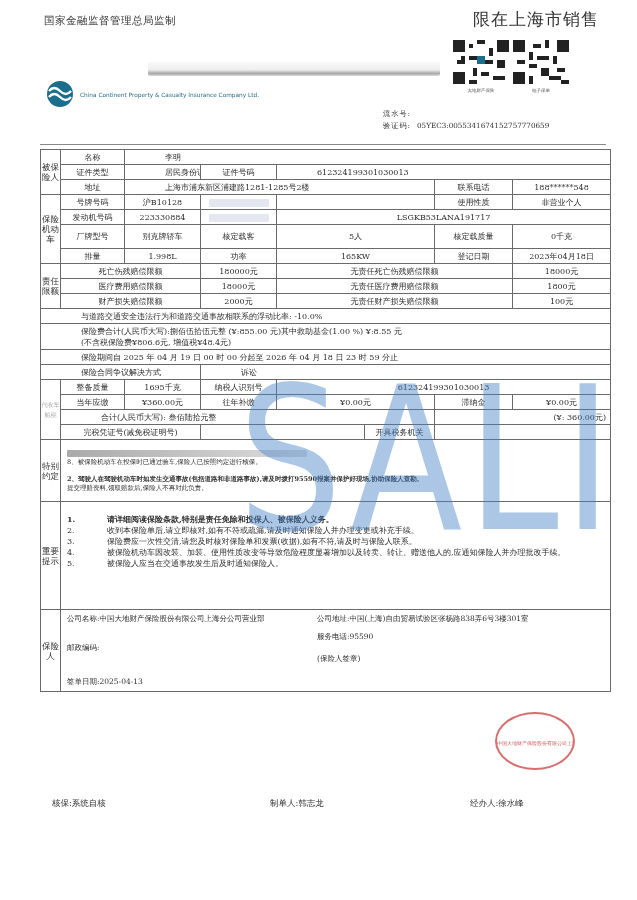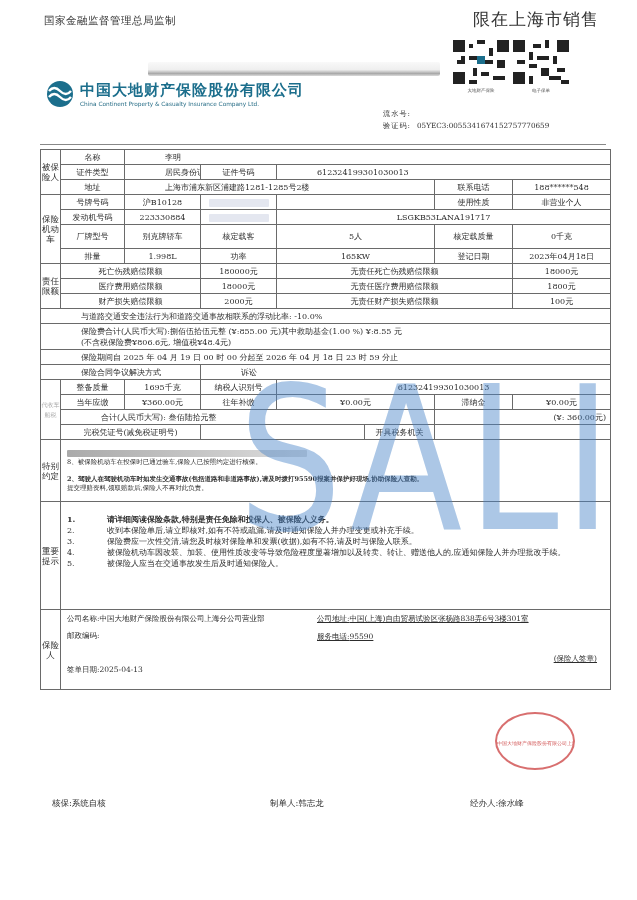--- a/index.html
+++ b/index.html
@@ -61,21 +61,20 @@
 
 <div class="abs blur-bar"></div>
 
 <div class="abs logo">
   <svg class="logo-mark" viewBox="0 0 28 28">
     <circle cx="14" cy="14" r="13" fill="#1b6e8c"></circle>
     <path d="M3 11 Q8 5 14 11 T25 11" stroke="#fff" stroke-width="2.4" fill="none"></path>
     <path d="M3 17 Q8 11 14 17 T25 17" stroke="#fff" stroke-width="2.4" fill="none"></path>
   </svg>
   <div>
-    <div class="logo-cn">中国大地财产保险股份有限公司</div>
     <div class="logo-en">China Continent Property &amp; Casualty Insurance Company Ltd.</div>
   </div>
 </div>
 
 <div class="abs qr qr1">
   <svg width="56" height="44" viewBox="0 0 14 11">
     <rect width="14" height="11" fill="#fff"></rect>
     <g fill="#222">
       <rect x="0" y="0" width="3" height="3"></rect>
         <rect x="11" y="0" width="3" height="3"></rect>
@@ -290,27 +289,27 @@
             </div>
       </td>
     </tr>
 
     <tr style="height:80px">
       <td class="side">保险人</td>
       <td class="l" colspan="7" style="white-space:normal;vertical-align:top;padding:3px 6px;font-size:7.5px;line-height:12px;">
         <div style="display:flex;">
           <div style="width:250px;">
             <div><span>公司名称:</span><span>中国大地财产保险股份有限公司上海分公司营业部</span></div>
-            <div style="margin-top:5px"><span>邮政编码:</span><span></span></div>
+            <div style="margin-top:17px"><span>邮政编码:</span><span></span></div>
             <div style="margin-top:22px">签单日期:2025-04-13</div>
           </div>
-          <div style="width:280px;text-decoration:underline;">
+          <div style="width:280px;">
             <div><span>公司地址:</span><span>中国(上海)自由贸易试验区张杨路838弄6号3楼301室</span></div>
             <div style="margin-top:6px"><span>服务电话:</span><span>95590</span></div>
-            <div style="margin-top:10px;text-align:right">(保险人签章)</div>
+            <div style="margin-top:10px;text-align:left">(保险人签章)</div>
           </div>
         </div>
       </td>
     </tr>
   </tbody>
     </table>
 </div>
 
 <div class="abs stamp">
   <span style="display:block;overflow:hidden;white-space:nowrap;">中国大地财产保险股份有限公司上海分公司</span>

